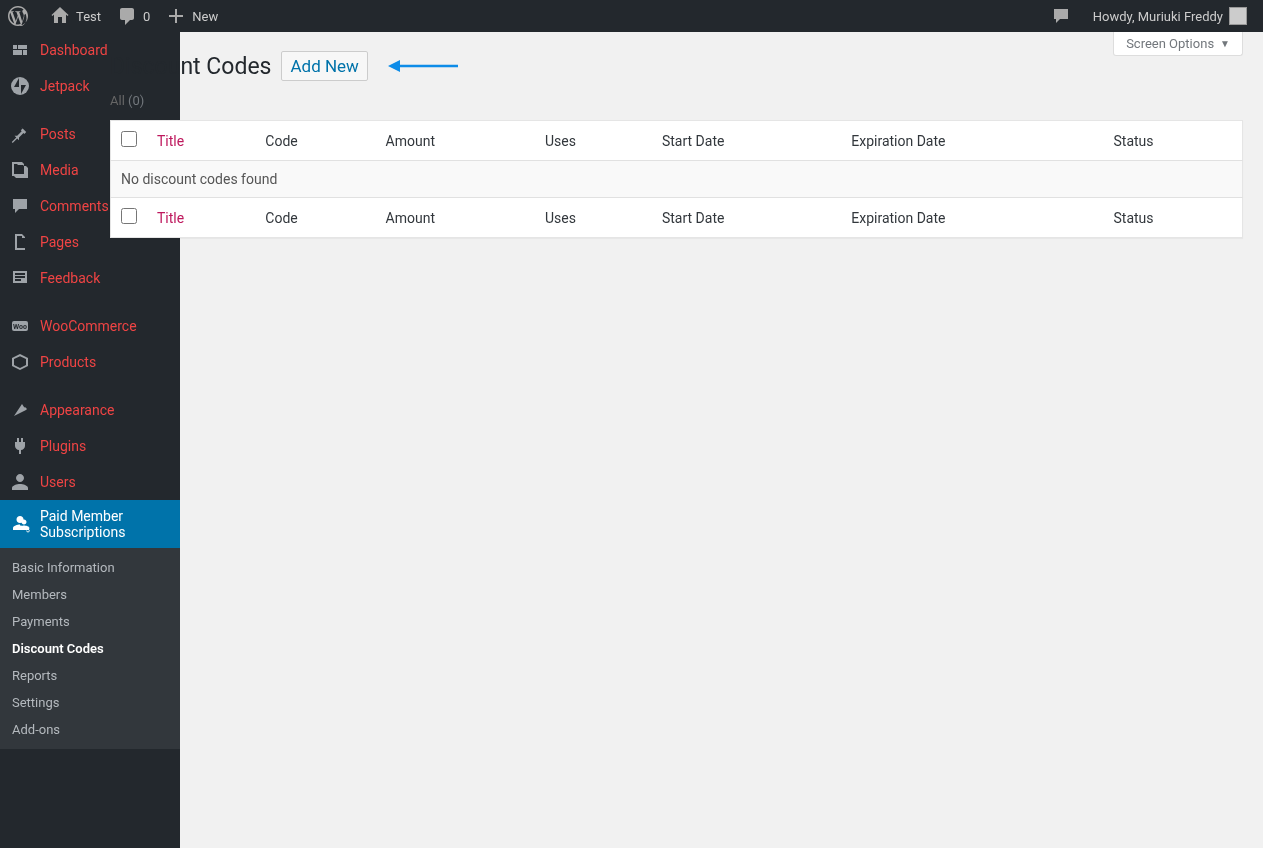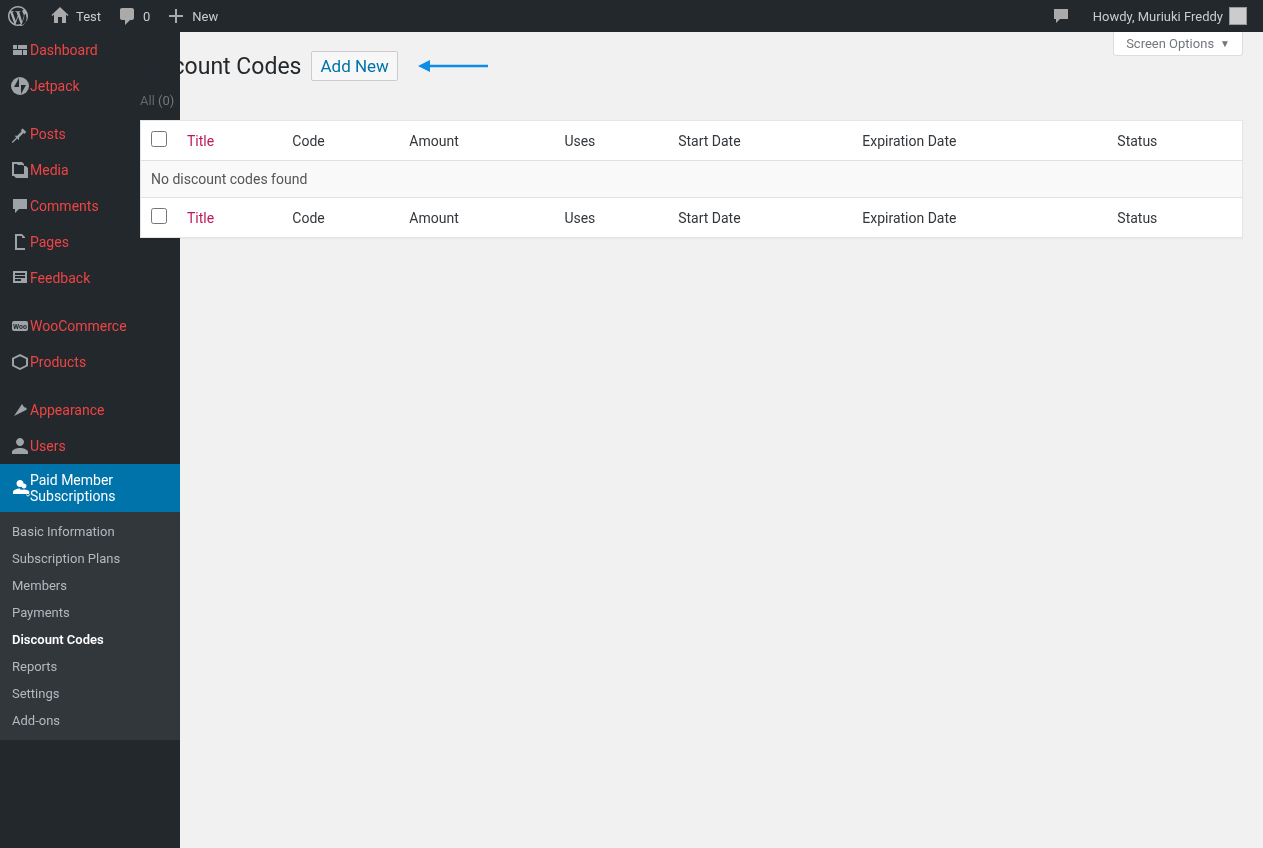--- a/index.html
+++ b/index.html
@@ -11,30 +11,30 @@
 .adminbar-item { display: flex; align-items: center; padding: 0 8px; height: 100%; color: #ccc; cursor: pointer; font-size: 13px; }
 .adminbar-icon { font-size: 18px; margin-right: 6px; display:inline-flex; align-items:center; }
 .adminbar-icon svg { width: 20px; height: 20px; fill: #aaa; }
 .avatar { width: 18px; height: 18px; background: #ccc; margin-left: 6px; border: 1px solid #999; }
 
 
 .sidebar { position: fixed; top: 32px; left: 0; bottom: 0; width: 180px; background: #23282d; color: #eee; overflow-y: auto; }
 .menu-item { display: flex; align-items: center; padding: 8px 8px 8px 10px; color: #ef4444; cursor: pointer; font-size: 14px; }
 .menu-item.active { background: #0073aa; color: #fff; position: relative; }
 .menu-item.active::after { content: ""; position: absolute; right: -8px; top: 50%; transform: translateY(-50%); border: 8px solid transparent; border-right-color: #f1f1f1; }
-.menu-icon { width: 20px; height: 20px; display: inline-flex; align-items: center; justify-content: center; }
+.menu-icon { width: 20px; height: 20px; margin-right: 10px; display: inline-flex; align-items: center; justify-content: center; }
 .menu-icon svg { width: 20px; height: 20px; fill: #9ea3a8; }
 .menu-item.active .menu-icon svg { fill: #fff; }
 .menu-separator { height: 12px; }
 .submenu { background: #32373c; padding: 6px 0; }
 .submenu-item { padding: 6px 12px; color: #b4b9be; cursor: pointer; font-size: 13px; }
 .submenu-item.current { color: #fff; font-weight: 600; }
 
 
-.content { margin-left: 120px; margin-top: 32px; padding: 0; min-height: calc(100vh - 32px); position: relative; }
+.content { margin-left: 90px; margin-top: 32px; padding: 0; min-height: calc(100vh - 32px); position: relative; }
 .screen-options { position: absolute; top: 0; right: 20px; background: #fff; border: 1px solid #ddd; border-top: none; border-radius: 0 0 3px 3px; padding: 4px 12px; font-size: 13px; color: #72777c; cursor: pointer; display: flex; align-items: center; }
 .screen-options .tri { margin-left: 6px; font-size: 10px; }
 .wrap { padding: 10px 20px 0 20px; }
 .page-heading { display: flex; align-items: center; padding: 9px 0 4px 0; }
 .page-title { font-size: 23px; font-weight: 400; color: #23282d; margin-right: 10px; }
 .add-new-btn { display: inline-block; padding: 4px 8px; border: 1px solid #ccc; border-radius: 2px; background: #f7f7f7; color: #0073aa; font-size: 17px; cursor: pointer; text-decoration: none; }
 .arrow-annot { margin-left: 20px; display: inline-flex; align-items: center; }
 .arrow-annot svg { width: 70px; height: 14px; }
 
 .subsubsub { margin: 8px 0 12px 0; font-size: 13px; color: #666; }
@@ -186,38 +186,45 @@
         <span class="menu-icon">
           <svg viewBox="0 0 20 20">
             <path d="M4 16l8-12 4 6-12 6zm11-9l2 2-1 1-2-2 1-1z"></path>
           </svg>
         </span>
         <span>Appearance</span>
       </div>
       <div class="menu-item">
         <span class="menu-icon">
           <svg viewBox="0 0 20 20">
+            <path d="M7 2v4H5v4c0 2 2 4 4 4v4h2v-4c2 0 4-2 4-4V6h-2V2h-2v4H9V2H7z"></path>
+          </svg>
+        </span>
+        <span>Plugins</span>
+      </div>
+      <div class="menu-item">
+        <span class="menu-icon">
+          <svg viewBox="0 0 20 20">
             <path d="M10 10c2 0 4-2 4-4s-2-4-4-4-4 2-4 4 2 4 4 4zm0 2c-3 0-8 1.5-8 4v2h16v-2c0-2.5-5-4-8-4z"></path>
           </svg>
         </span>
         <span>Users</span>
       </div>
       <div class="menu-item active">
         <span class="menu-icon">
           <svg viewBox="0 0 20 20">
             <path d="M10 9c2 0 3.5-1.5 3.5-3.5S12 2 10 2 6.5 3.5 6.5 5.5 8 9 10 9zm0 1.5c-2.5 0-7 1.2-7 3.5V16h7v-2c0-1 .6-1.8 1.5-2.3-.5-.1-1-.2-1.5-.2zm4 1c-1.7 0-5 .8-5 2.5V16h10v-2c0-1.7-3.3-2.5-5-2.5zm0-1c1.4 0 2.5-1.1 2.5-2.5S15.4 5.5 14 5.5 11.5 6.6 11.5 8s1.1 2.5 2.5 2.5z"></path>
             <text x="16" y="18" font-size="7" fill="currentColor">$</text>
           </svg>
         </span>
         <span>Paid Member Subscriptions</span>
       </div>
     </div>
   <div class="submenu" id="submenu">
       <div class="submenu-item">Basic Information</div>
-      <div class="submenu-item">Subscription Plans</div>
       <div class="submenu-item">Members</div>
       <div class="submenu-item">Payments</div>
       <div class="submenu-item current">Discount Codes</div>
       <div class="submenu-item">Reports</div>
       <div class="submenu-item">Settings</div>
       <div class="submenu-item">Add-ons</div>
     </div>
 </div>
 
 <div class="content">

